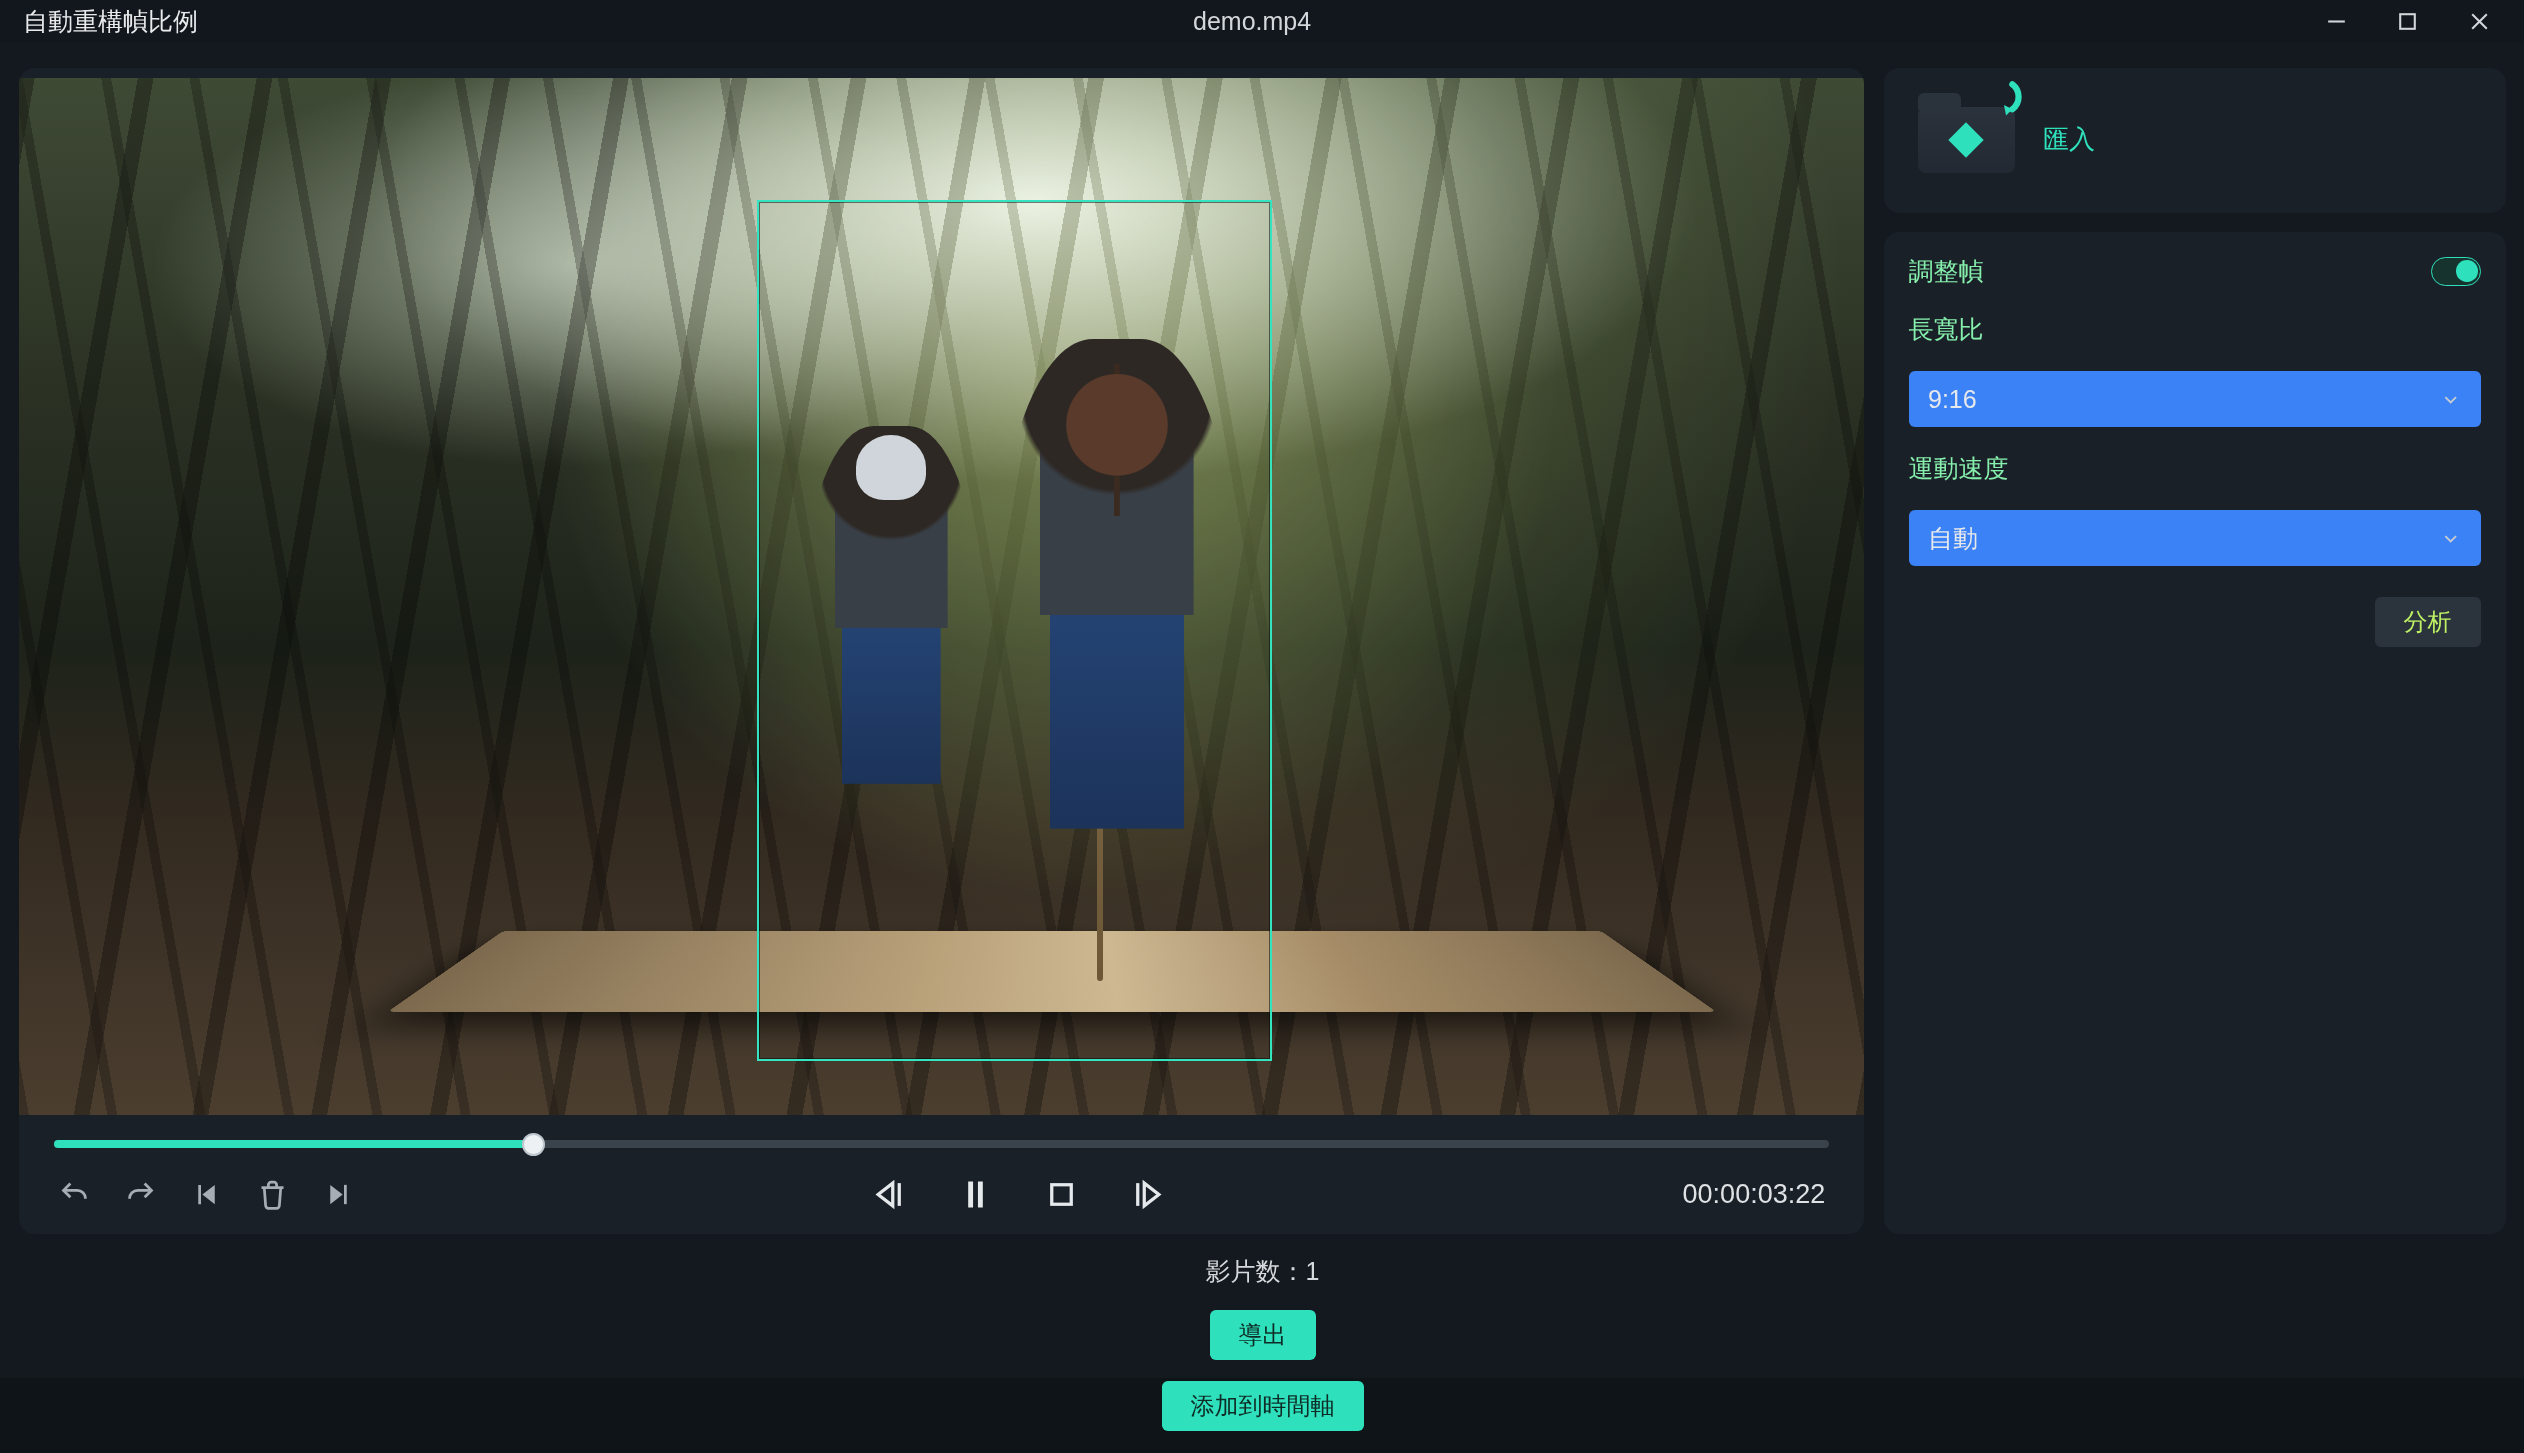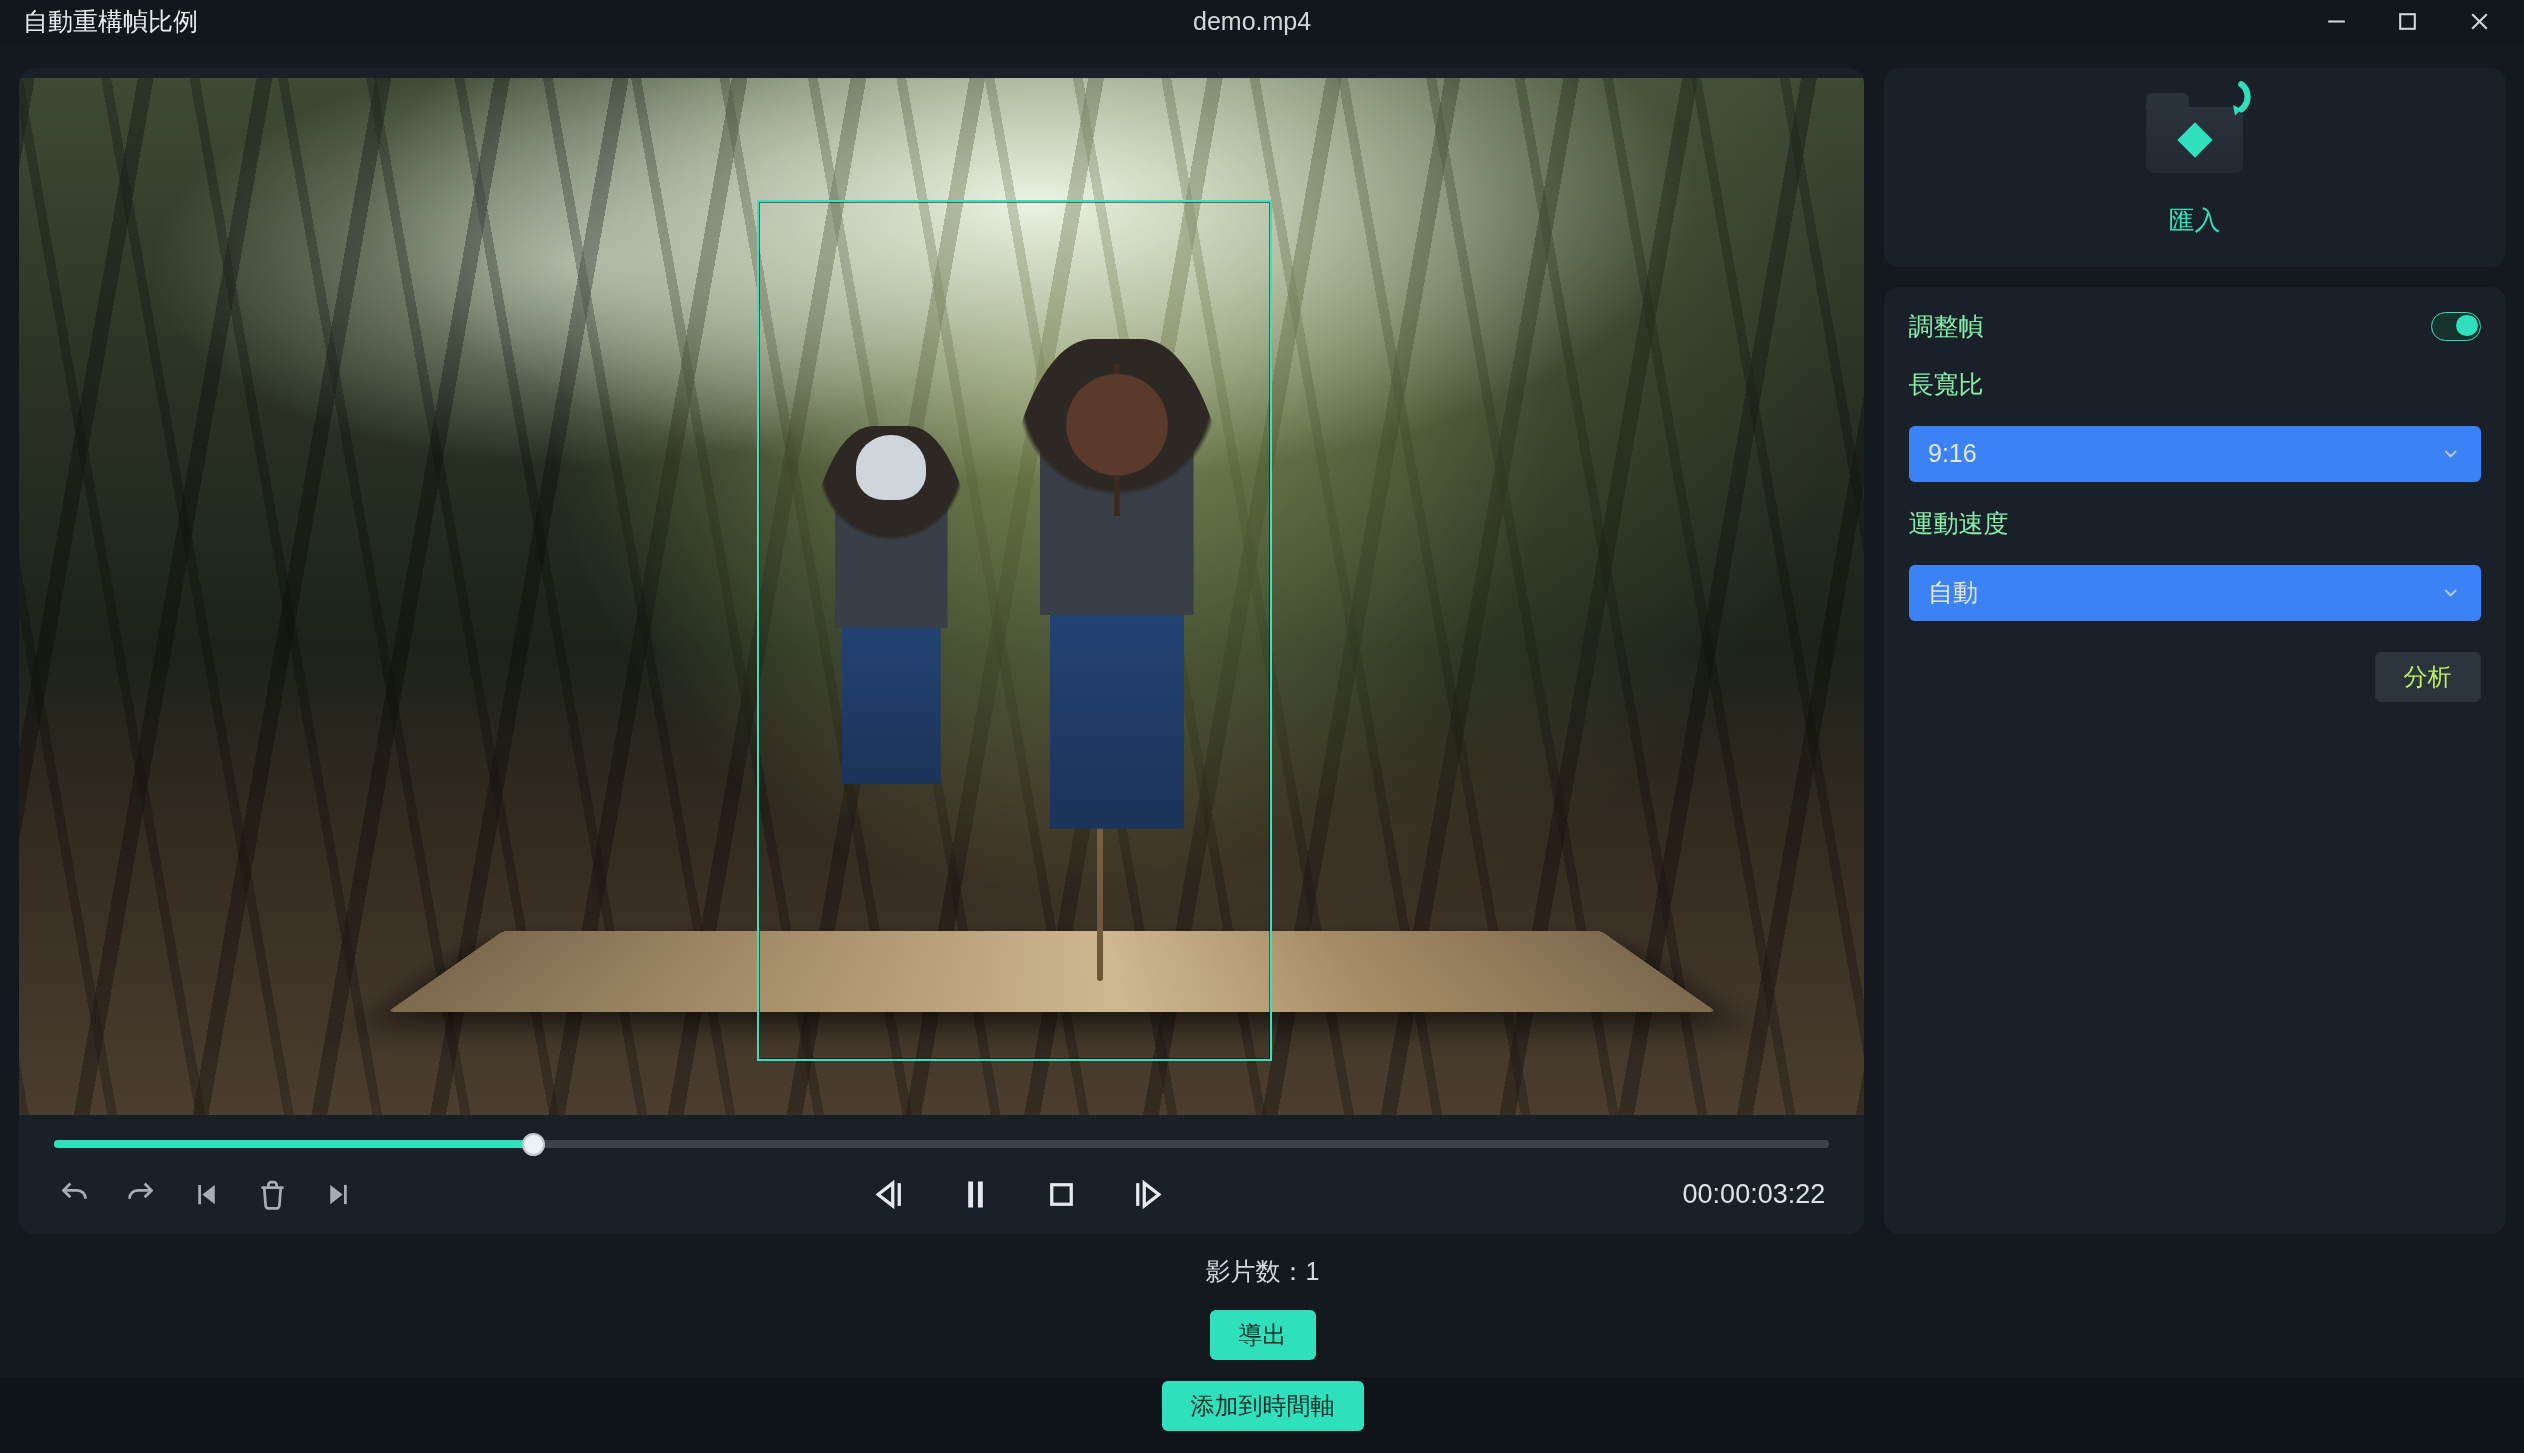--- a/index.html
+++ b/index.html
@@ -184,21 +184,21 @@
     display: flex;
     flex-direction: column;
     gap: 19.4px;
   }
   .panel {
     background: #1a2028;
     border-radius: 15.5px;
     padding: 23px 25px;
   }
   .import-panel {
-    display: flex; flex-direction: column; align-items: center; gap: 19.4px;
+    display: flex; flex-direction: row; align-items: center; gap: 19.4px;
     padding: 27px 25px 29px;
   }
   .folder-target {
     width: 115px; height: 89px; position: relative;
     display:flex; align-items:center; justify-content:center;
   }
   .folder-target .folder {
     width: 97px; height: 66px; border-radius: 7.8px;
     background: linear-gradient(#2a323c,#222932);
     position: relative;

